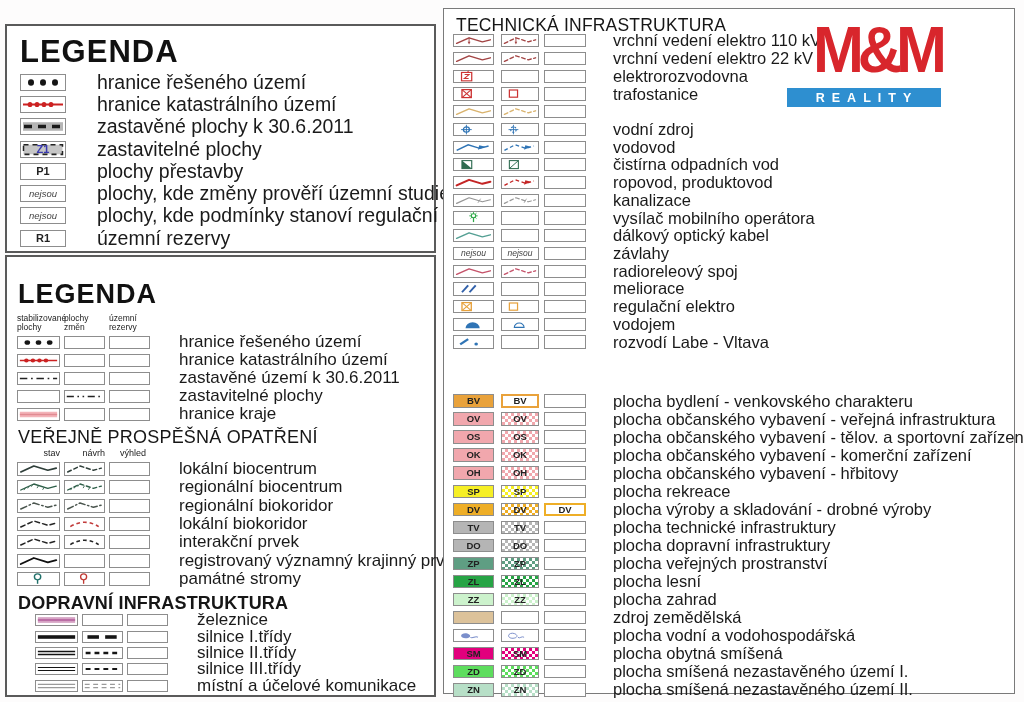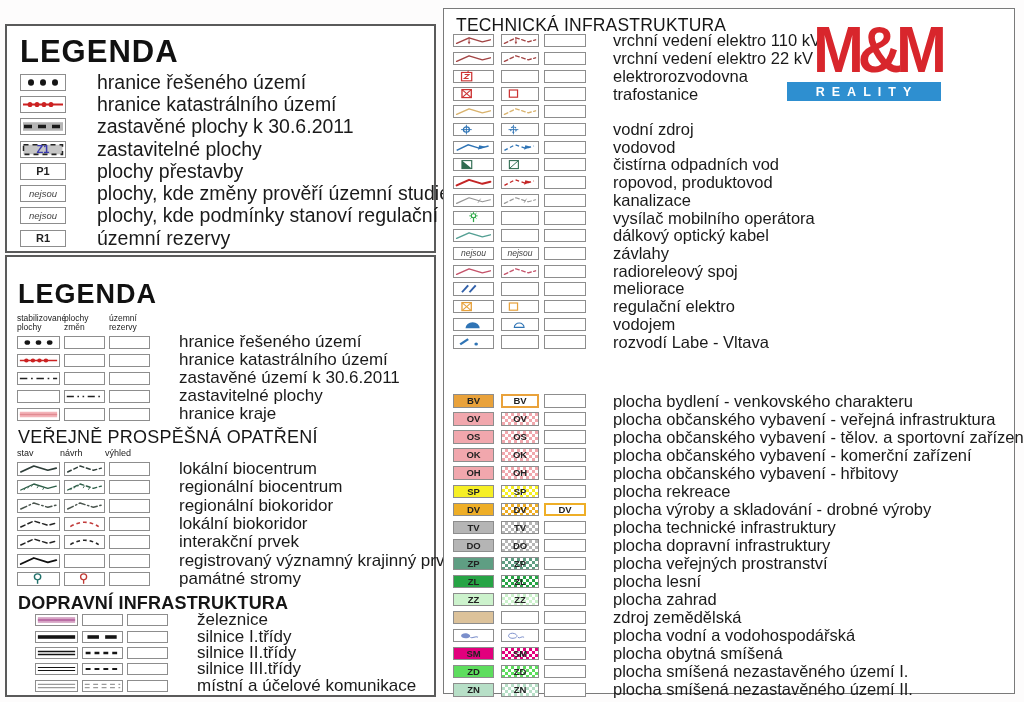--- a/index.html
+++ b/index.html
@@ -21,21 +21,21 @@
   #dop-title{left:11px;top:336px;font-weight:bold}
   #tech-title{left:12px;top:6px;font-size:17.5px}
   #plochy-title{left:12px;top:360px;font-size:17.5px}
 
   .hdr{position:absolute;display:flex;color:#222;font-size:8.5px;line-height:9px}
   #p2-headers{left:10px;top:57px}
   #p2-headers span{width:47px}
   #p2-headers span:nth-child(2){width:45px}
   #p2-headers span:nth-child(3){width:41px}
   #vpo-headers{left:10px;top:192px;font-size:9px}
-  #vpo-headers span{width:43px;text-align:left}
+  #vpo-headers span{width:43px;text-align:right}
   #vpo-headers span:nth-child(2){width:45px}
   #vpo-headers span:nth-child(3){width:41px}
 
   .rows{position:absolute;left:0;right:0}
   .lrow{display:flex;align-items:center}
   .cell{position:relative;flex:0 0 auto;border:1px solid #8d8d8d;background:#fff;
         display:flex;align-items:center;justify-content:center;box-sizing:border-box}
   .cell svg{position:absolute;left:0;top:0;width:100%;height:100%;overflow:visible}
   .code{position:relative;font-weight:bold;font-size:9.5px;line-height:1;color:#222;z-index:2}
   .code.it{font-style:italic;font-weight:normal;font-size:8.5px;color:#444}
@@ -75,21 +75,21 @@
   #tech-rows{top:23px;padding-left:9px}
   #tech-rows .lrow{height:17.72px}
   #plochy-rows{top:383px;padding-left:9px}
   #plochy-rows .lrow{height:18.05px}
   #plochy-rows .cell{height:13.5px}
 
   
   #logo{position:absolute;left:787px;top:24px;width:230px;height:80px;z-index:5}
   #logo-mm{position:absolute;left:26px;top:-6px;font-weight:bold;font-size:60px;line-height:60px;
            letter-spacing:-6px;transform:scale(1.02,1.08);transform-origin:left top}
-  #logo-bar{position:absolute;left:0;top:58px;width:154px;height:19px;display:flex;
+  #logo-bar{position:absolute;left:0;top:64px;width:154px;height:19px;display:flex;
             align-items:center;justify-content:center;color:#fff;font-weight:bold;
             font-size:12.5px;letter-spacing:7px;padding-left:6px;box-sizing:border-box}
 </style>
 </head>
 <body>
 
 <div class="panel" id="p1">
   <div class="ptitle" id="p1-title">LEGENDA</div>
   <div class="rows" id="p1-rows">
       <div class="lrow">

